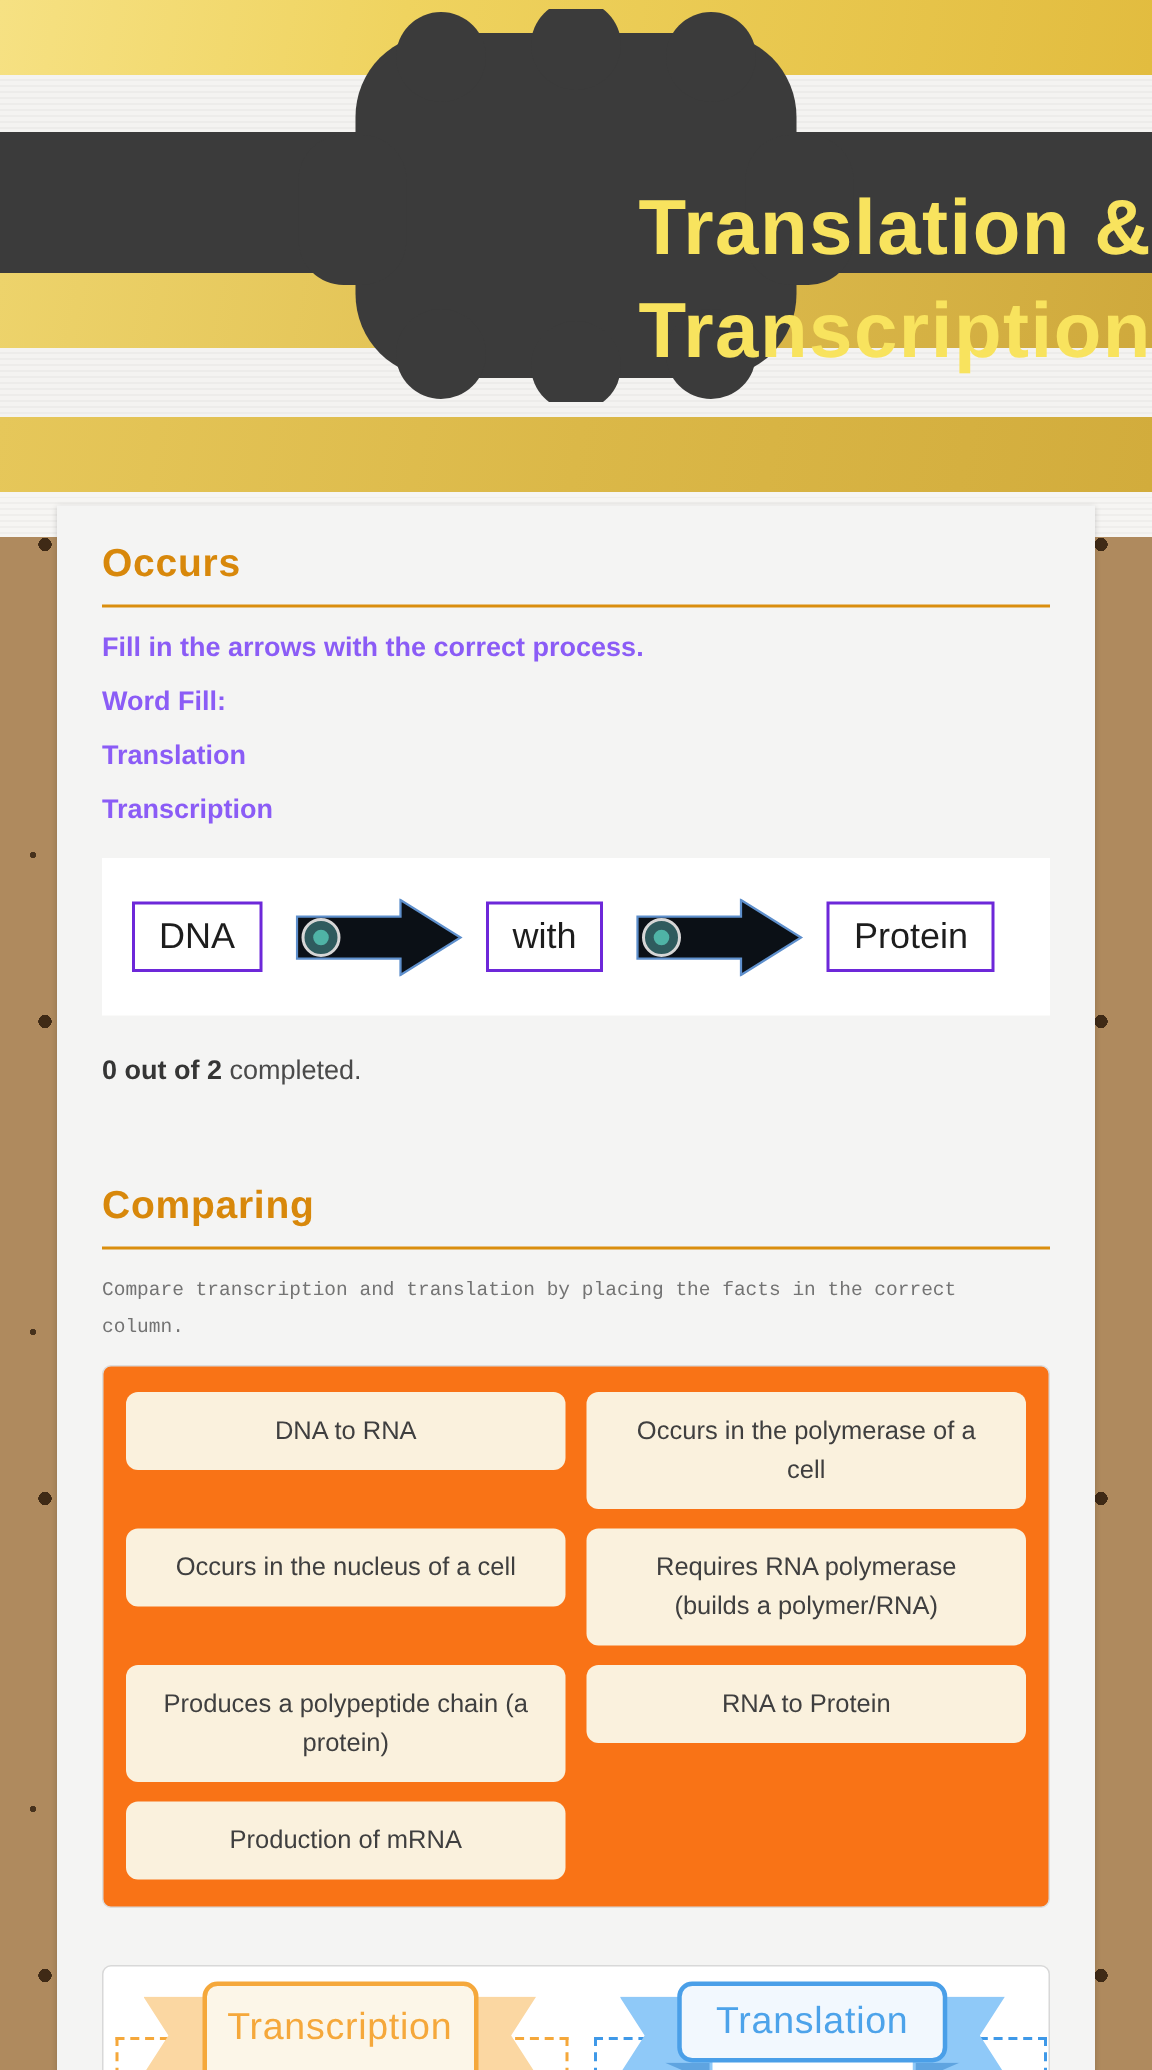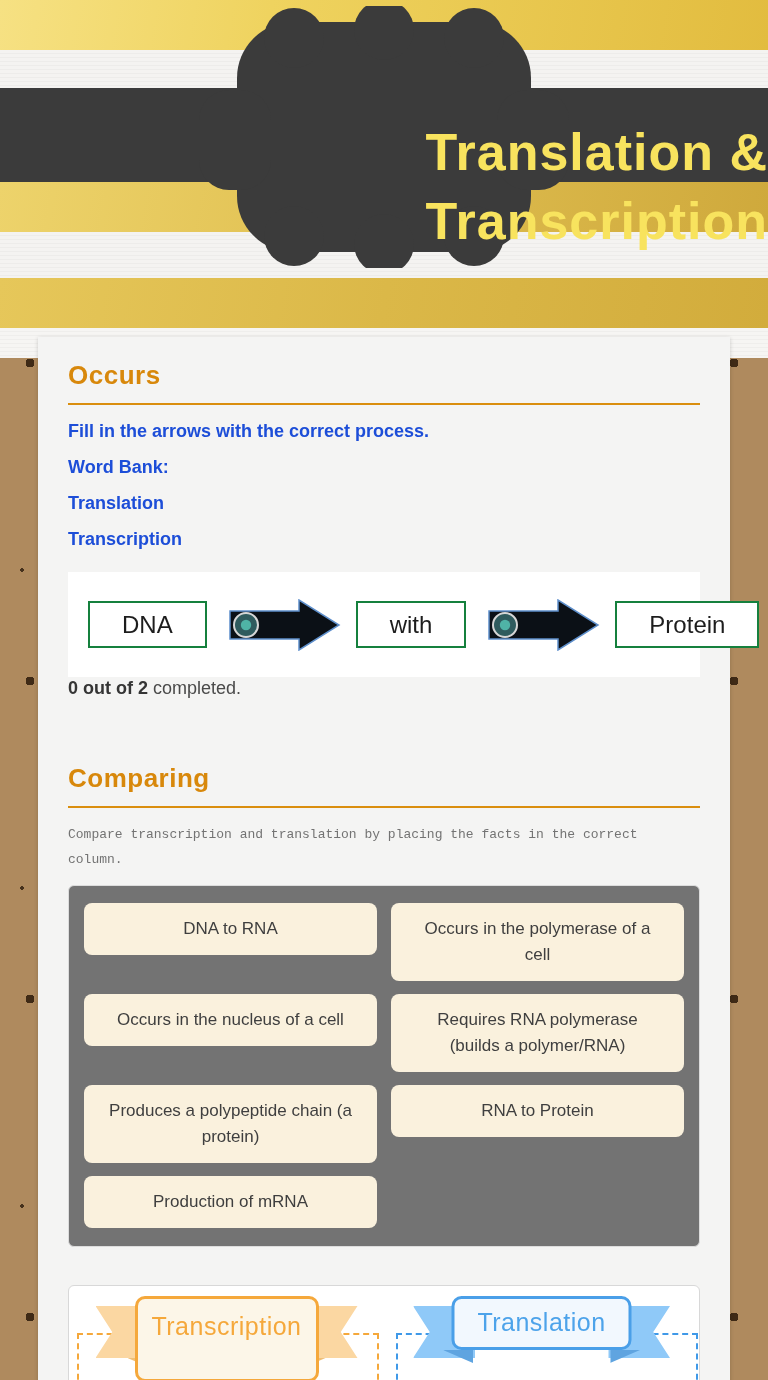--- a/index.html
+++ b/index.html
@@ -37,40 +37,40 @@
   }
 
   
   .card {
     position:absolute; left:38px; top:337px; width:692px; height:1100px;
     background:#F4F4F3; padding:23px 30px 0 30px;
     box-shadow:0 1px 4px rgba(0,0,0,.18);
   }
   .h-orange { color:#D8880B; font-size:26px; font-weight:bold; letter-spacing:.5px; }
   .rule { border:none; border-top:2px solid #DA8E0E; margin-top:12px; }
-  .red-line { color:#1d4ed8; font-weight:bold; font-size:18px; margin-top:15px; line-height:21px; }
+  .red-line { color:#8b5cf6; font-weight:bold; font-size:18px; margin-top:15px; line-height:21px; }
 
   
   .diagram {
     margin-top:22px; background:#FFFFFF; height:105px;
     display:flex; align-items:center; padding-left:20px;
   }
   .node {
-    border:2px solid #15803d; background:#fff; color:#1D1D1D;
-    font-size:24px; padding:8px 32px; line-height:27px; white-space:nowrap;
+    border:2px solid #6d28d9; background:#fff; color:#1D1D1D;
+    font-size:24px; padding:8px 16px; line-height:27px; white-space:nowrap;
   }
   .arrow-wrap { position:relative; width:112px; height:52px; margin:0 15px 0 22px; }
-  .progress { font-size:18px; color:#4A4A4A; margin-top:1px; }
+  .progress { font-size:18px; color:#4A4A4A; margin-top:26px; }
   .progress b { color:#353535; }
 
   
   .comparing-head { margin-top:64px; }
   .instruction { font-size:13px; color:#737373; line-height:25px; margin-top:14px; max-width:614px;font-family:Liberation Mono, monospace; }
   .cards-box {
-    margin-top:13px; background:#737373; border:1px solid #DCDCDC; border-radius:6px;
+    margin-top:13px; background:#f97316; border:1px solid #DCDCDC; border-radius:6px;
     padding:17px 15px 18px 15px;
   }
   .cards-grid { display:grid; grid-template-columns:1fr 1fr; gap:13px 14px; align-items:start; }
   .fact-card {
     background:#FAF1DD; border-radius:8px; padding:13px 22px;
     font-size:17px; color:#3F3F3F; text-align:center; line-height:26px;
   }
 
   
   .ribbon-box {
@@ -139,21 +139,21 @@
     <div>Translation &amp;</div>
     <div>Transcription</div>
   </div>
 </div>
 
 <div class="card">
 
   <div class="h-orange">Occurs</div>
   <hr class="rule">
   <div class="red-line" style="margin-top:16px;">Fill in the arrows with the correct process.</div>
-  <div class="red-line">Word Bank:</div>
+  <div class="red-line">Word Fill:</div>
   <div class="red-line">Translation</div>
   <div class="red-line">Transcription</div>
 
   <div class="diagram">
     <div class="node">DNA</div>
 
     <div class="arrow-wrap">
       <svg width="112" height="52" viewBox="0 0 112 52">
         <polygon points="1,12 70,12 70,1 110,26 70,51 70,40 1,40" fill="#0B1016" stroke="#5E8FCC" stroke-width="1.5"></polygon>
         <circle cx="17" cy="26" r="12" fill="#2F5B5E" stroke="#D6D6D6" stroke-width="2"></circle>

